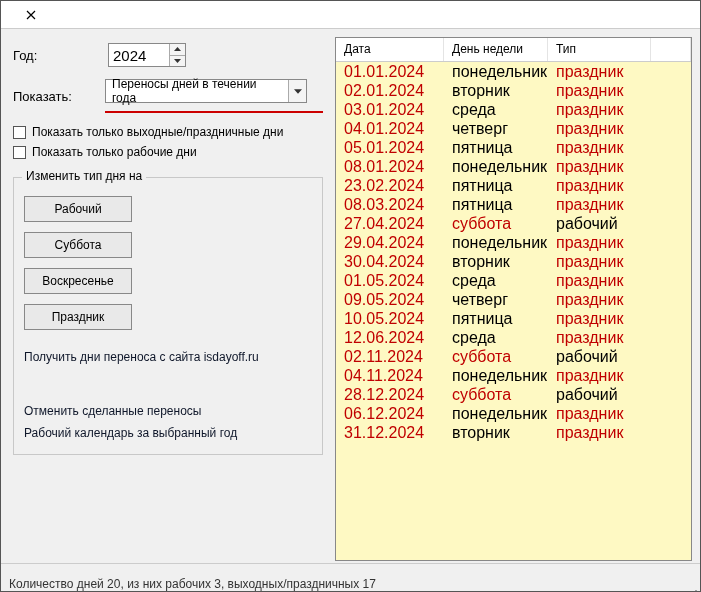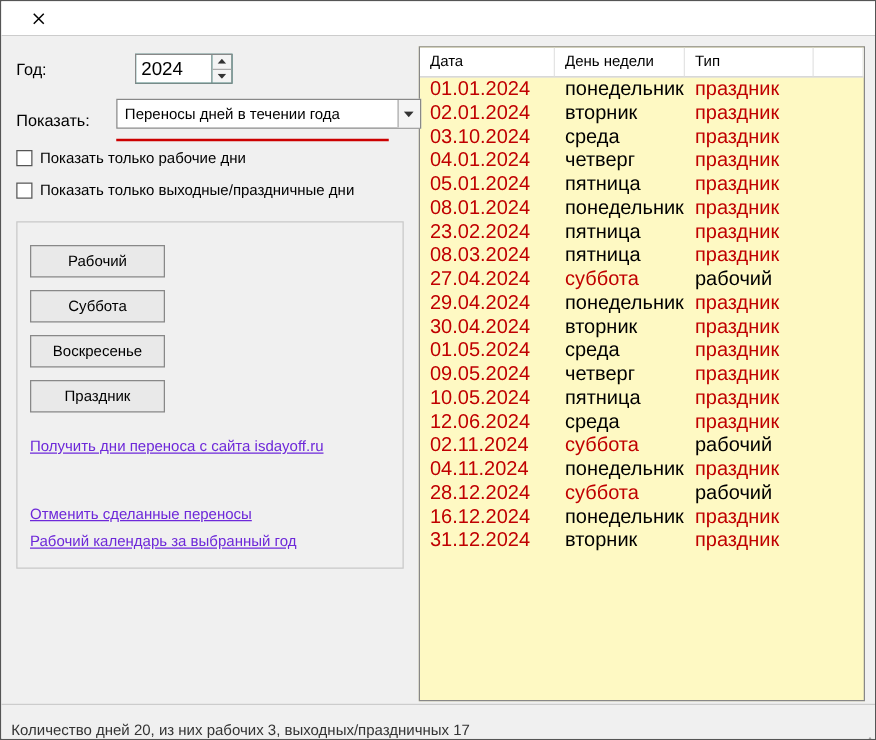--- a/index.html
+++ b/index.html
@@ -61,21 +61,21 @@
     background: #f4f4f4; cursor: pointer;
   }
   .spin .sbtn:first-child { border-bottom: 1px solid #aaa; }
   .spin svg { width: 7px; height: 4px; }
   .combo-wrap {
     position: relative;
   }
   .combo {
     display: flex; align-items: center;
     border: 1px solid #888; background: #fff; height: 24px;
-    width: 244px; cursor: pointer;
+    width: 202px; cursor: pointer;
   }
   .combo span { flex: 1; padding: 0 6px; font-size: 12px; }
   .combo .dd {
     width: 18px; height: 100%;
     display: flex; align-items: center; justify-content: center;
     background: #f4f4f4; border-left: 1px solid #aaa;
   }
   .redline { height: 2px; background: #c00; width: 218px; margin-top: 8px; }
   .chk-row {
     display: flex; align-items: center; gap: 6px;
@@ -97,21 +97,21 @@
   }
   .btn {
     display: block;
     width: 108px; height: 26px;
     border: 1px solid #888; background: #e9e9e9;
     margin: 8px 0 10px 0;
     font-size: 12px; cursor: pointer;
     text-align: center; line-height: 24px;
   }
   .link {
-    color: #6d28d9; text-decoration: underline;
+    color: #0f172a; 
     cursor: pointer; font-size: 12px;
     margin-top: 10px; display: inline-block;
   }
   .link.mt { margin-top: 40px; }
   .right {
     flex: 1;
     border: 1px solid #888;
     background: #fef9c3;
     overflow: hidden;
     display: flex; flex-direction: column;
@@ -192,30 +192,31 @@
           <div class="dd">
             <svg viewBox="0 0 7 4" width="8" height="5">
                 <path d="M0 0 L3.5 4 L7 0 Z" fill="#333"></path>
               </svg>
           </div>
         </div>
         <div class="redline"></div>
       </div>
     </div>
 
+    <div class="chk-row" style="margin-top:12px;">
+      <div class="chk"></div>
+      <span>Показать только выходные/праздничные дни</span>
+    </div>
     <div class="chk-row" style="margin-top:6px;">
       <div class="chk"></div>
       <span>Показать только рабочие дни</span>
     </div>
-    <div class="chk-row" style="margin-top:12px;">
-      <div class="chk"></div>
-      <span>Показать только выходные/праздничные дни</span>
-    </div>
 
     <div class="group">
+      <span class="legend">Изменить тип дня на</span>
       <div class="btn">Рабочий</div>
       <div class="btn">Суббота</div>
       <div class="btn">Воскресенье</div>
       <div class="btn">Праздник</div>
       <span class="link">Получить дни переноса с сайта isdayoff.ru</span>
       <br>
       <span class="link mt">Отменить сделанные переносы</span>
       <br>
       <span class="link" style="margin-top:8px;">Рабочий календарь за выбранный год</span>
     </div>
@@ -234,21 +235,21 @@
           <div class="td col-date red">01.01.2024</div>
           <div class="td col-day">понедельник</div>
           <div class="td col-type red">праздник</div>
         </div>
         <div class="trow">
           <div class="td col-date red">02.01.2024</div>
           <div class="td col-day">вторник</div>
           <div class="td col-type red">праздник</div>
         </div>
         <div class="trow">
-          <div class="td col-date red">03.10.2024</div>
+          <div class="td col-date red">03.01.2024</div>
           <div class="td col-day">среда</div>
           <div class="td col-type red">праздник</div>
         </div>
         <div class="trow">
           <div class="td col-date red">04.01.2024</div>
           <div class="td col-day">четверг</div>
           <div class="td col-type red">праздник</div>
         </div>
         <div class="trow">
           <div class="td col-date red">05.01.2024</div>
@@ -314,21 +315,21 @@
           <div class="td col-date red">04.11.2024</div>
           <div class="td col-day">понедельник</div>
           <div class="td col-type red">праздник</div>
         </div>
         <div class="trow">
           <div class="td col-date red">28.12.2024</div>
           <div class="td col-day red">суббота</div>
           <div class="td col-type">рабочий</div>
         </div>
         <div class="trow">
-          <div class="td col-date red">16.12.2024</div>
+          <div class="td col-date red">06.12.2024</div>
           <div class="td col-day">понедельник</div>
           <div class="td col-type red">праздник</div>
         </div>
         <div class="trow">
           <div class="td col-date red">31.12.2024</div>
           <div class="td col-day">вторник</div>
           <div class="td col-type red">праздник</div>
         </div>
         <div class="trow"></div>
         <div class="trow"></div>

